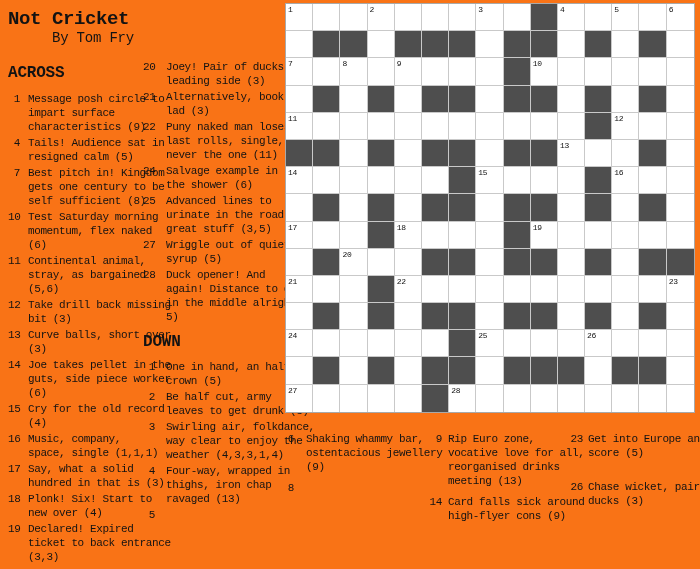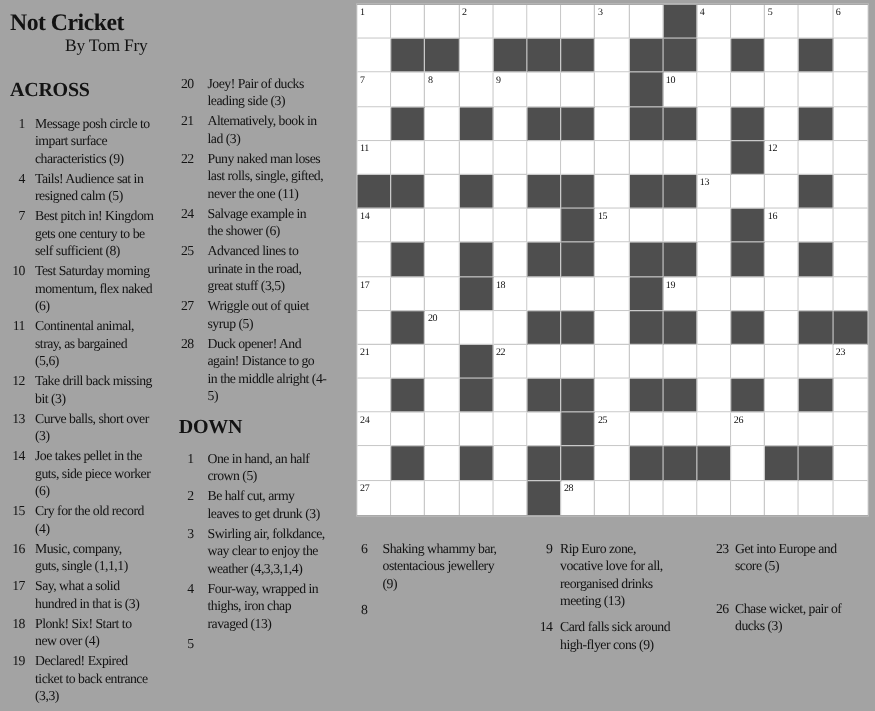--- a/index.html
+++ b/index.html
@@ -1,17 +1,17 @@
 <!DOCTYPE html>
 <html style="--block: #4e4e4e; --gline: #c9c9c9; --gline-outer: #a9a9a9;"><head>
 <meta charset="utf-8">
 <style>
   html,body { margin:0; padding:0; background:#fff; }
-  .page { position:relative; width:700px; height:569px; background:#a3a3a3;
-          font-family:Liberation Serif, serif; color:#131313; overflow:hidden; }
+  .page { position:relative; width:700px; height:569px; background:#f97316;
+          font-family:Liberation Mono, monospace; color:#131313; overflow:hidden; }
 
   .title   { position:absolute; left:8px; top:8px;  font-size:19px; font-weight:bold; letter-spacing:-0.4px; }
   .byline  { position:absolute; left:8px; top:30px; font-size:14px; letter-spacing:-0.2px;margin-left:44px; }
 
   .hdr        { font-weight:bold; font-size:16px; letter-spacing:-0.2px; }
   .across-hdr { position:absolute; left:8px; top:64px; }
   .down-hdr   { margin:9px 0 9px 0; }
 
   .col-left { position:absolute; left:8px;   top:92px; width:134px; }
   .col-mid  { position:absolute; left:143px; top:60px; width:141px; }
@@ -96,21 +96,21 @@
 (6)</span>
       </div>
       <div class="clue">
         <span class="cnum">15</span>
         <span class="ctext">Cry for the old record
 (4)</span>
       </div>
       <div class="clue">
         <span class="cnum">16</span>
         <span class="ctext">Music, company,
-guts, single (1,1,1)</span>
+space, single (1,1,1)</span>
       </div>
       <div class="clue">
         <span class="cnum">17</span>
         <span class="ctext">Say, what a solid
 hundred in that is (3)</span>
       </div>
       <div class="clue">
         <span class="cnum">18</span>
         <span class="ctext">Plonk! Six! Start to
 new over (4)</span>

